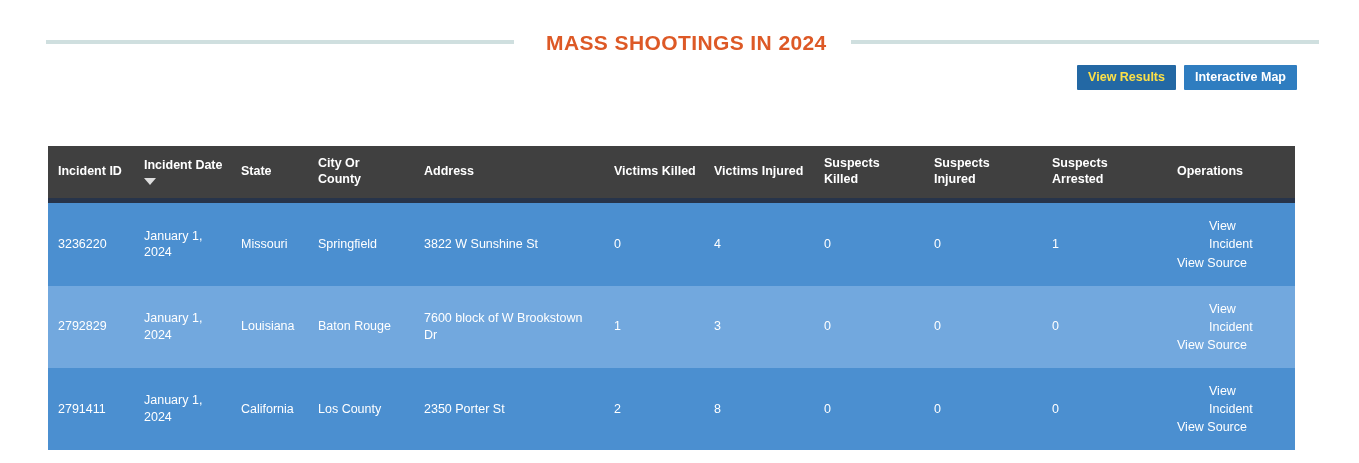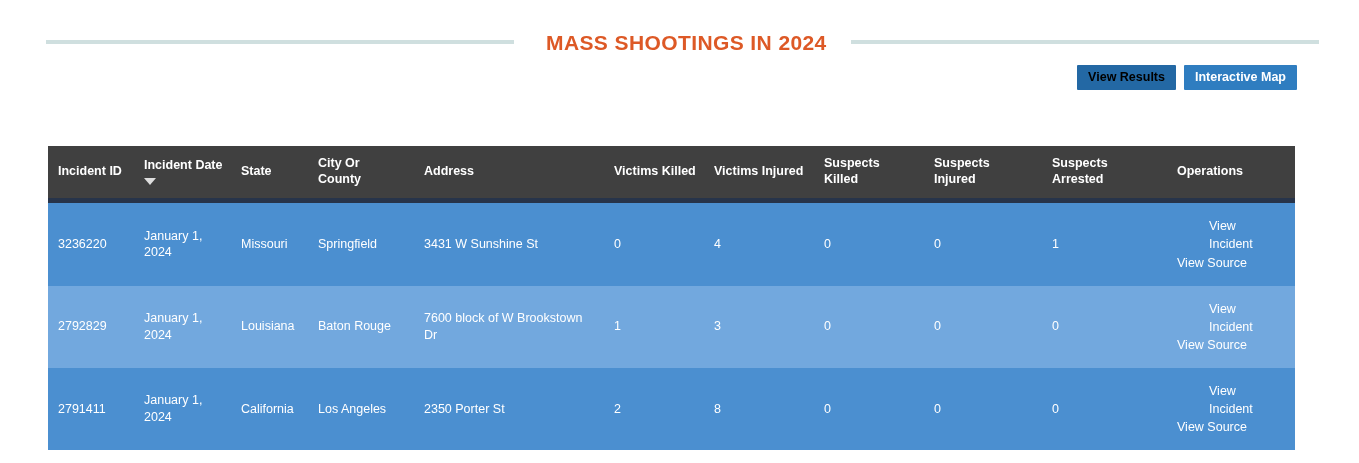--- a/index.html
+++ b/index.html
@@ -65,21 +65,21 @@
     background: #2f7dc0;
     border: none;
     border-radius: 1px;
     padding: 5px 11px 6px 11px;
     line-height: 1.15;
     white-space: nowrap;
     cursor: pointer;
   }
   .btn.focused {
     background: #2368a4;
-    color: #000000;
+    color: #fde047;
   }
 
   
   .table-wrap {
     position: absolute;
     top: 146px;
     left: 48px;
     width: 1247px;
   }
   table.data {
@@ -206,21 +206,21 @@
           </th>
         </tr>
       </thead>
       <tbody>
 
         <tr class="odd">
           <td class="c-id">3236220</td>
           <td class="c-date">January 1, 2024</td>
           <td class="c-state">Missouri</td>
           <td class="c-city">Springfield</td>
-          <td class="c-addr">3431 W Sunshine St</td>
+          <td class="c-addr">3822 W Sunshine St</td>
           <td class="c-vk">0</td>
           <td class="c-vi">4</td>
           <td class="c-sk">0</td>
           <td class="c-si">0</td>
           <td class="c-sa">1</td>
           <td class="c-ops ops">
             <a class="op-link wrap">View Incident</a>
             <a class="op-link">View Source</a>
           </td>
         </tr>
@@ -239,21 +239,21 @@
           <td class="c-ops ops">
             <a class="op-link wrap">View Incident</a>
             <a class="op-link">View Source</a>
           </td>
         </tr>
 
         <tr class="odd">
           <td class="c-id">2791411</td>
           <td class="c-date">January 1, 2024</td>
           <td class="c-state">California</td>
-          <td class="c-city">Los Angeles</td>
+          <td class="c-city">Los County</td>
           <td class="c-addr">2350 Porter St</td>
           <td class="c-vk">2</td>
           <td class="c-vi">8</td>
           <td class="c-sk">0</td>
           <td class="c-si">0</td>
           <td class="c-sa">0</td>
           <td class="c-ops ops">
             <a class="op-link wrap">View Incident</a>
             <a class="op-link">View Source</a>
           </td>

